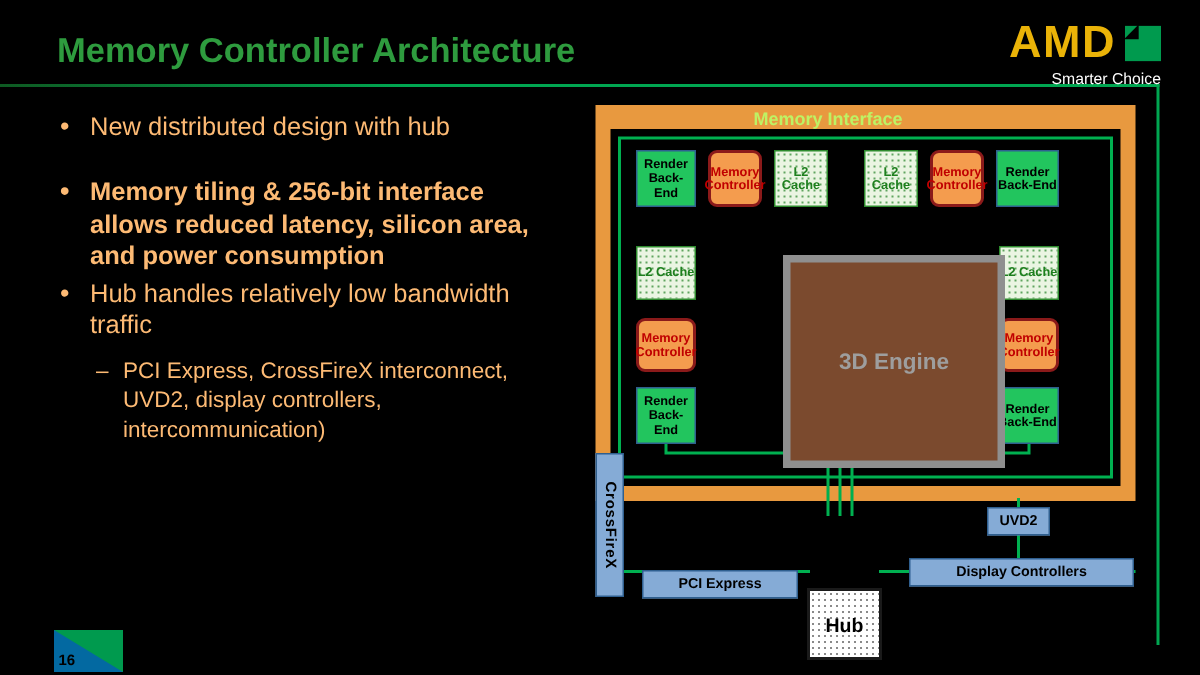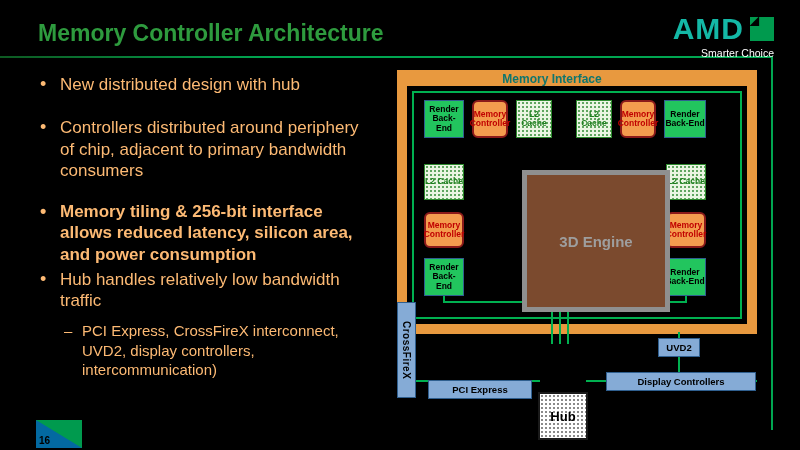--- a/index.html
+++ b/index.html
@@ -8,21 +8,21 @@
 
   
   .title{position:absolute;left:38px;top:20px;font-size:23px;font-weight:bold;color:#2E9B3E;margin:0;}
   .rule-h{position:absolute;left:0;top:56px;width:773px;height:2px;
           background:linear-gradient(90deg,#0e5a22,#00A651 35%,#00A651);}
   .rule-v{position:absolute;left:771px;top:56px;width:2px;height:374px;background:#00A651;}
 
   
   .logo{position:absolute;right:26px;top:14px;text-align:right;}
   .logo-row{display:flex;align-items:center;justify-content:flex-end;gap:6px;}
-  .logo-text{color:#14b8a6;font-size:30px;font-weight:bold;letter-spacing:1px;line-height:1;}
+  .logo-text{color:#eab308;font-size:30px;font-weight:bold;letter-spacing:1px;line-height:1;}
   .logo-mark{position:relative;width:24px;height:24px;}
   .mark-body{position:absolute;inset:0;background:#009A4E;
              clip-path:polygon(38% 0,100% 0,100% 100%,0 100%,0 38%,38% 38%);}
   .mark-tri{position:absolute;left:0;top:0;width:45%;height:45%;background:#009A4E;
             clip-path:polygon(0 0,78% 0,0 78%);}
   .logo-tagline{color:#fff;font-size:10.5px;margin-top:3px;}
 
   
   .bullets{position:absolute;left:38px;top:74px;width:330px;color:#fdba74;}
   .bullet{position:relative;padding-left:22px;font-size:17px;line-height:1.25;width:305px;}
@@ -31,21 +31,21 @@
   .b2{margin-bottom:20px;}
   .b3{margin-bottom:4px;font-weight:bold;}
   .b4{margin-bottom:10px;}
   .sub-bullet{position:relative;margin-left:24px;padding-left:20px;font-size:15px;line-height:1.3;width:300px;}
   .sub-bullet::before{content:"\2013";position:absolute;left:2px;top:0;}
 
   
   .mem-frame{position:absolute;left:397px;top:70px;width:360px;height:264px;background:#E8993F;}
   .mem-inner{position:absolute;left:407px;top:86px;width:340px;height:238px;background:#000;}
   .mem-label{position:absolute;left:397px;top:72px;width:310px;text-align:center;
-             color:#0f766e;font-weight:bold;font-size:12px;}
+             color:#bef264;font-weight:bold;font-size:12px;}
 
   .wires{position:absolute;left:0;top:0;width:800px;height:450px;pointer-events:none;}
 
   .blk{position:absolute;display:flex;align-items:center;justify-content:center;
        text-align:center;box-sizing:border-box;font-weight:bold;}
   .rbe{background:#22c55e;border:1px solid #2F5F8F;color:#000;font-size:8.5px;line-height:1.1;}
   .mc{background:#F49C4E;border:2px solid #8B1A1A;border-radius:6px;color:#C00000;font-size:8.5px;line-height:1.1;}
   .l2{background-color:#EAF5E2;background-image:radial-gradient(#5FA55F 0.8px,transparent 0.9px);
       background-size:4px 4px;border:1px solid #2E8B2E;color:#1E7F1E;font-size:8.5px;line-height:1.1;}
   .bluebox{background:#85ABD6;border:1px solid #2F5F8F;color:#000;font-size:9.5px;}
@@ -74,21 +74,20 @@
       <span class="logo-mark">
         <span class="mark-body"></span>
         <span class="mark-tri"></span>
       </span>
     </div>
     <div class="logo-tagline">Smarter Choice</div>
   </div>
 
   <div class="bullets">
     <div class="bullet b1">New distributed design with hub</div>
-    <div class="bullet b2">Controllers distributed around periphery of chip, adjacent to primary bandwidth consumers</div>
     <div class="bullet b3">Memory tiling &amp; 256-bit interface allows reduced latency, silicon area, and power consumption</div>
     <div class="bullet b4">Hub handles relatively low bandwidth traffic</div>
     <div class="sub-bullet">PCI Express, CrossFireX interconnect, UVD2, display controllers, intercommunication)</div>
   </div>
 
   <div class="mem-frame"></div>
   <div class="mem-inner"></div>
   <div class="mem-label">Memory Interface</div>
 
   <svg class="wires" viewBox="0 0 800 450" xmlns="http://www.w3.org/2000/svg">

